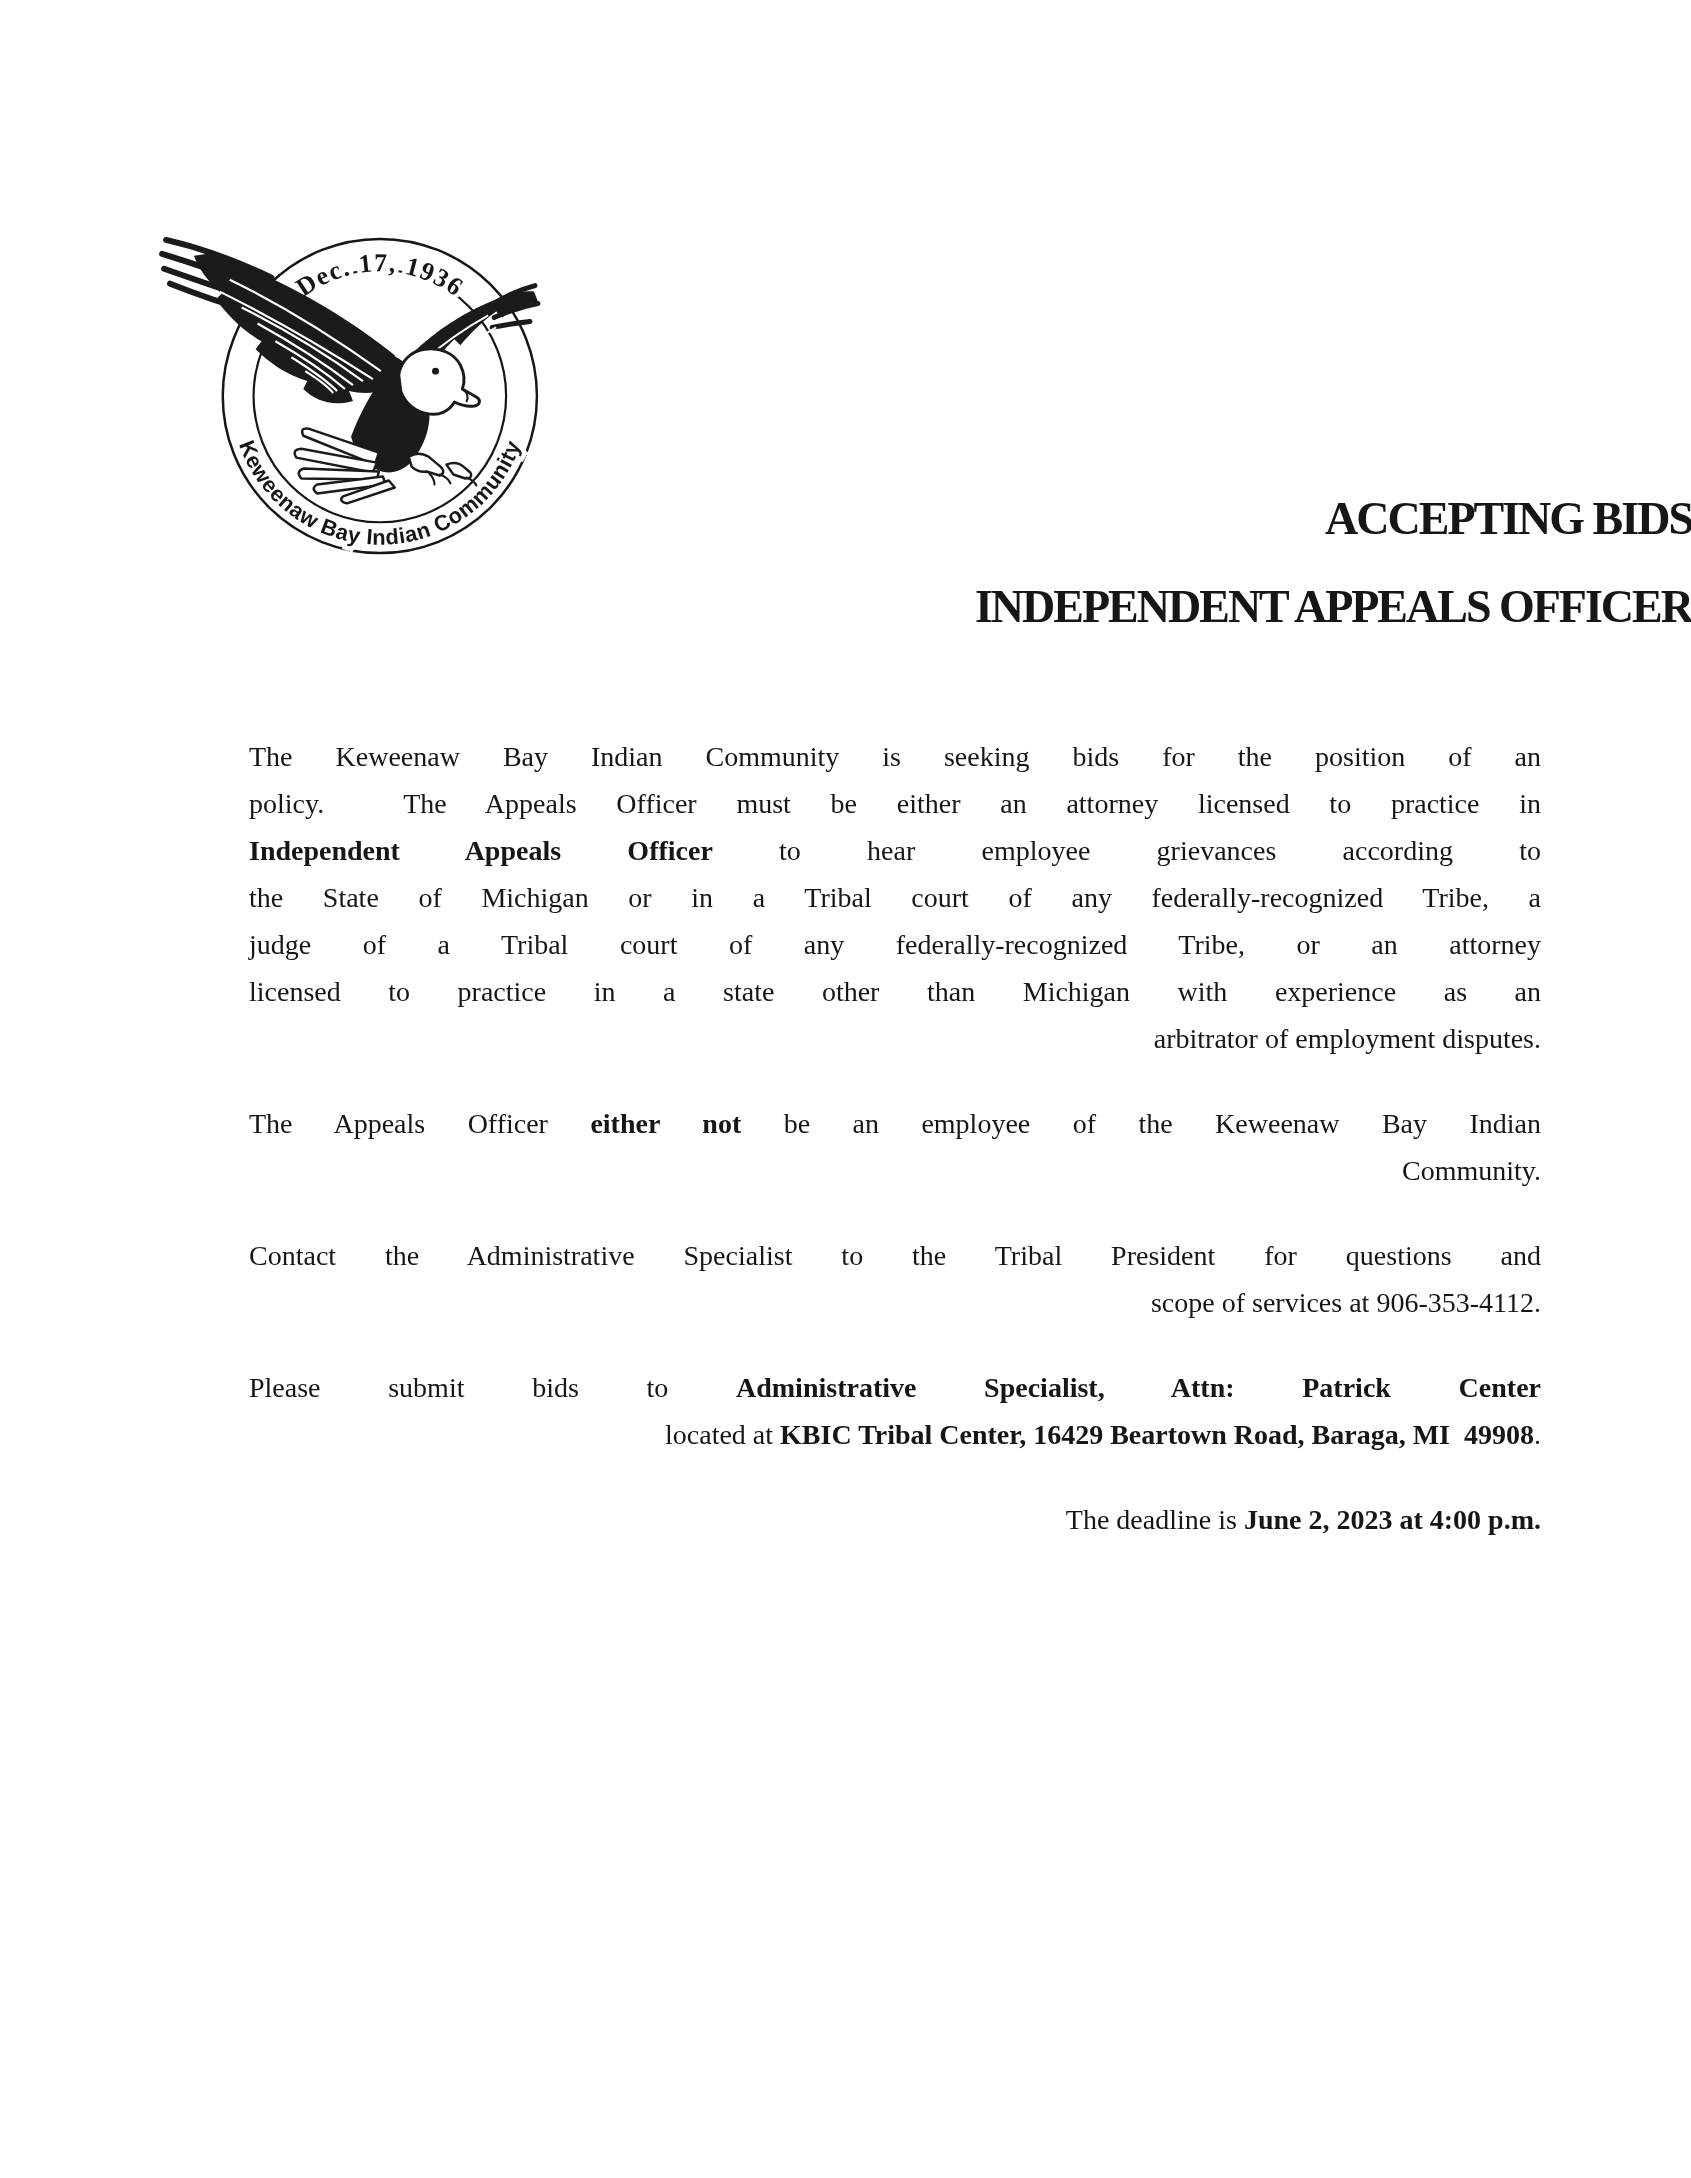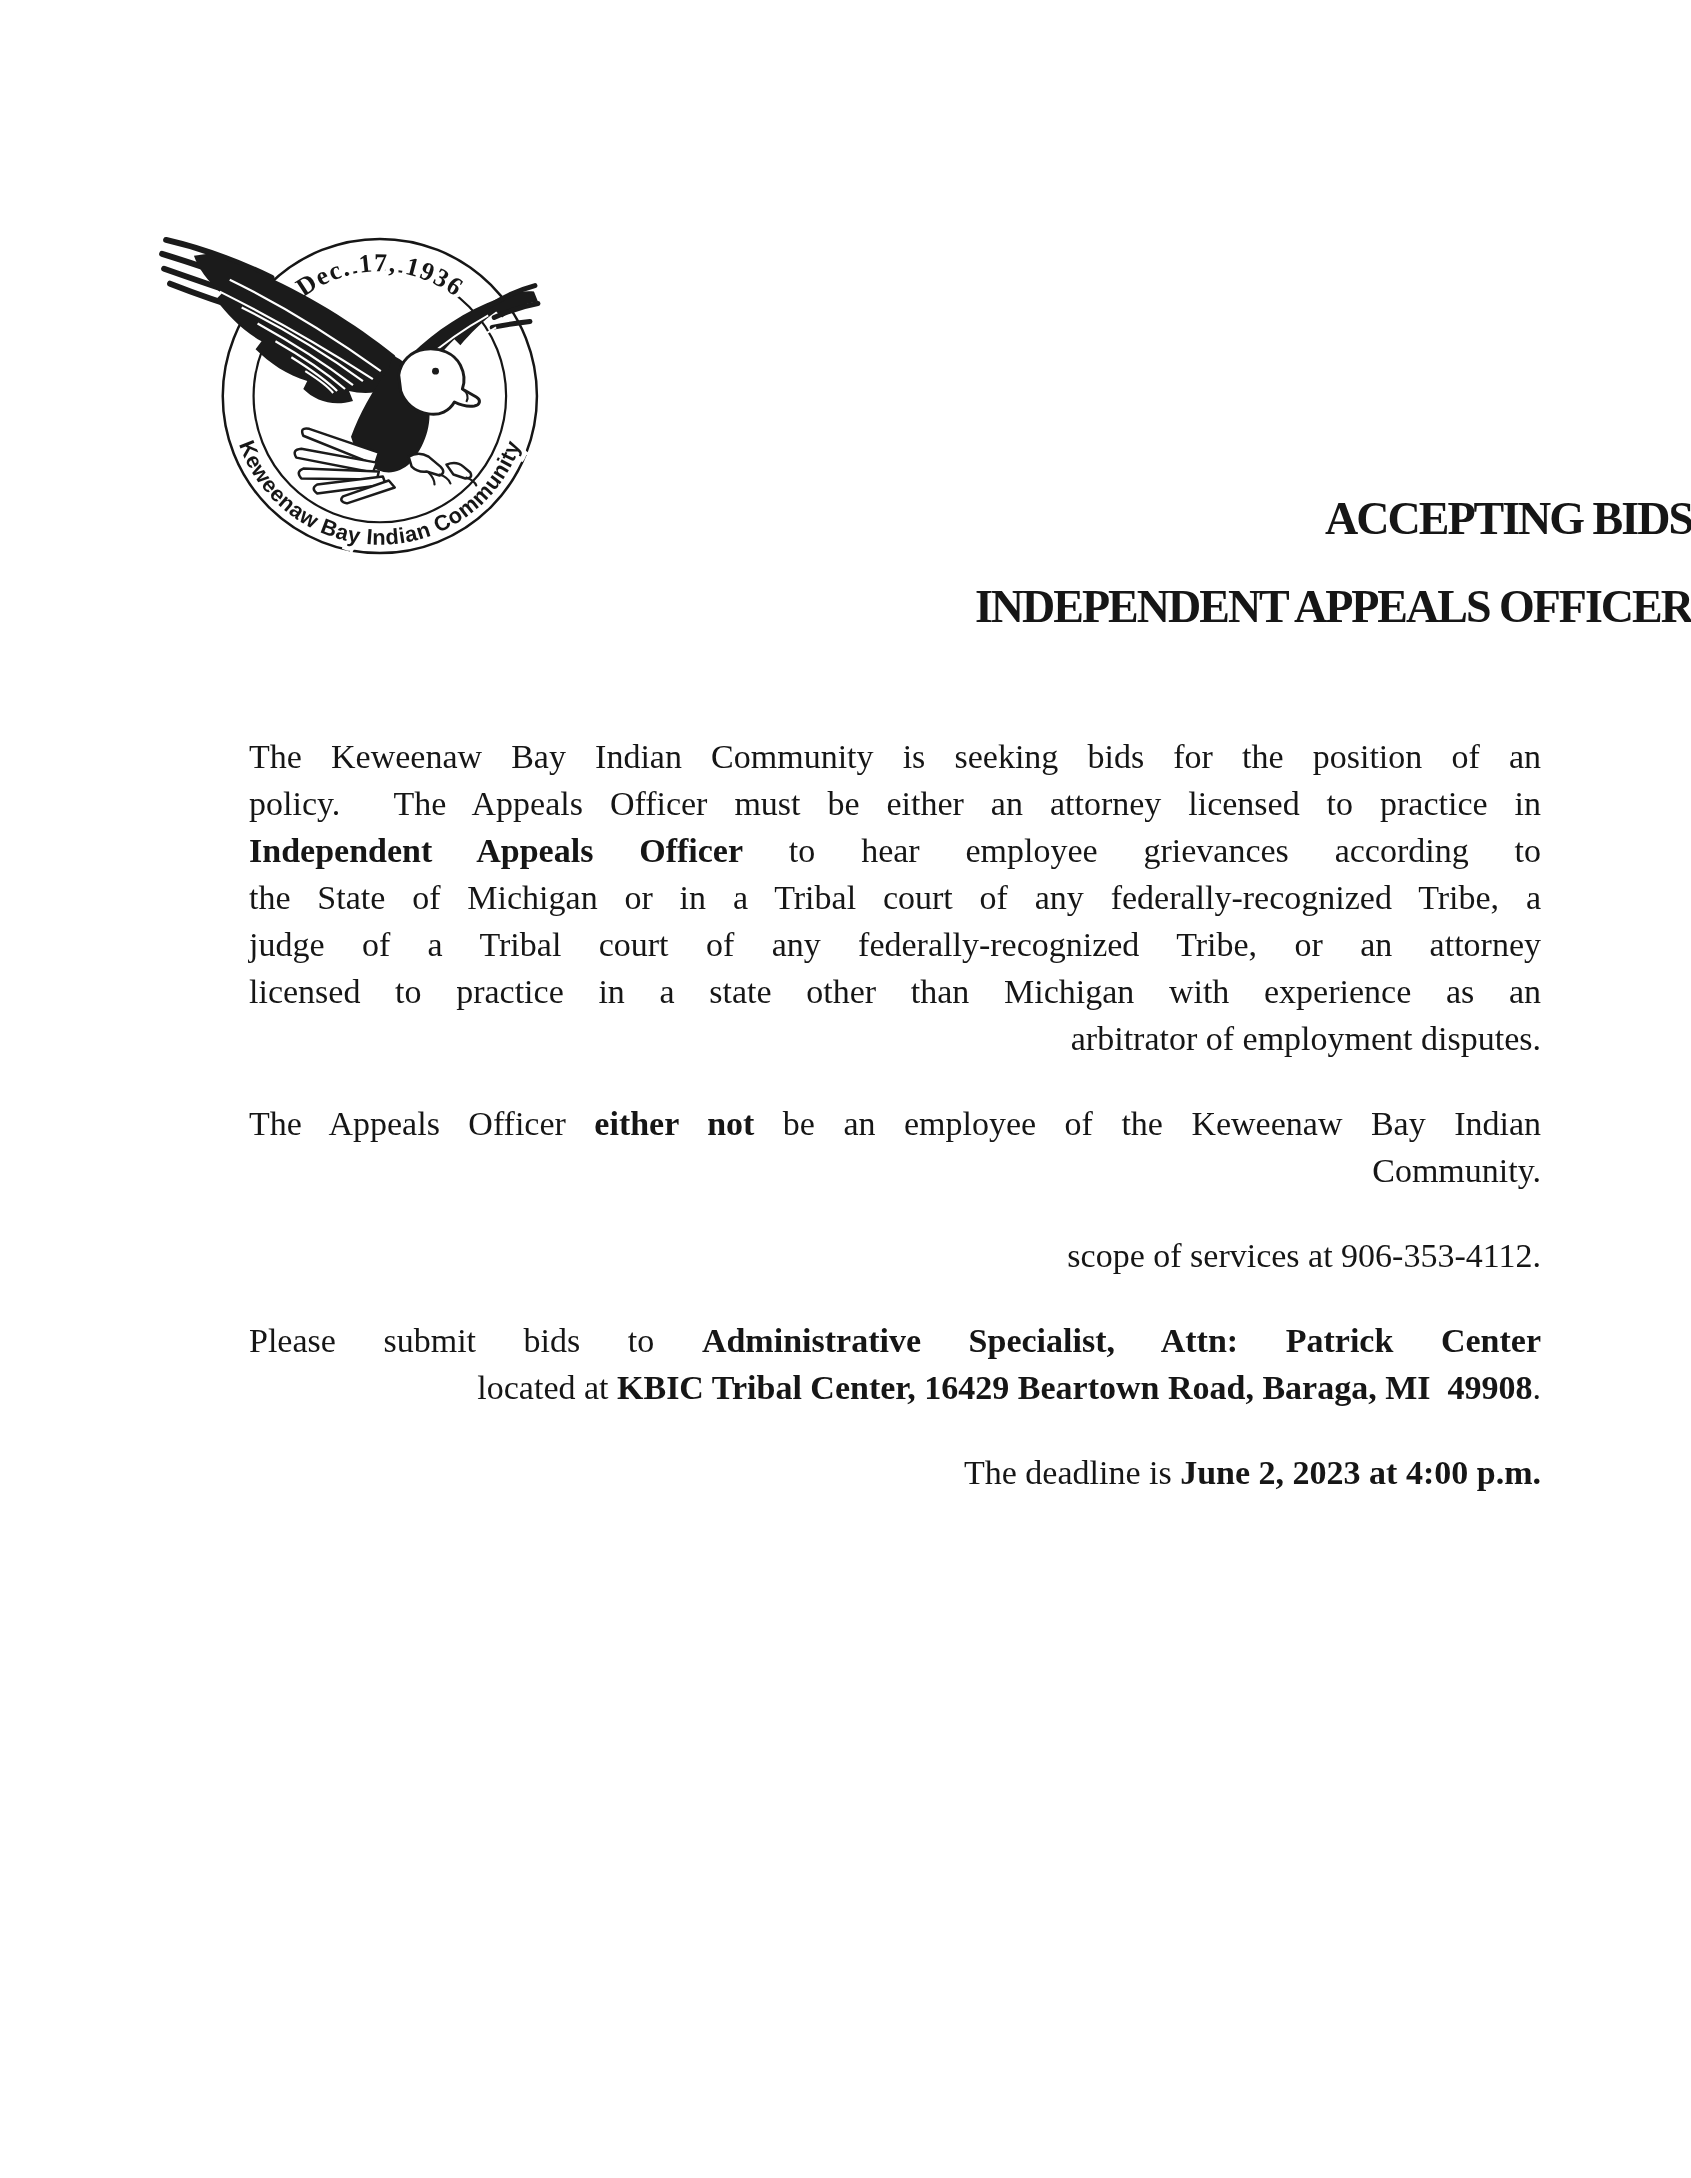--- a/index.html
+++ b/index.html
@@ -20,21 +20,21 @@
   .seal-ring-halo{font-family:"Liberation Sans",sans-serif;font-weight:bold;font-size:22px;letter-spacing:0.5px;fill:#ffffff;stroke:#ffffff;stroke-width:9px;}
   
   .title{
     position:absolute;left:0;top:475px;width:100%;
     text-align:right;font-weight:bold;
     font-size:46px;line-height:88px;letter-spacing:-2px;font-family:Liberation Serif, serif;
   }
   
   .bodytext{
     position:absolute;left:249px;top:733px;width:1292px;
-    font-size:34px;line-height:47px;
+    font-size:28px;line-height:47px;
   }
   .para{margin:0;}
   .para + .para{margin-top:38px;}
   .ln{text-align:justify;text-align-last:justify;}
   .ln.last{text-align:right;text-align-last:auto;white-space:nowrap;}
   .ln b{font-weight:bold;}
 </style>
 </head>
 <body>
 
@@ -139,20 +139,21 @@
       <div class="ln"><span>licensed to practice in a state other than Michigan with experience as an</span></div>
       <div class="ln last"><span>arbitrator of employment disputes.</span></div>
     </div>
 
     <div class="para">
       <div class="ln"><span>The Appeals Officer </span><b>either not</b><span> be an employee of the Keweenaw Bay Indian</span></div>
       <div class="ln last"><span>Community.</span></div>
     </div>
 
     <div class="para">
+      <div class="ln"><span>Contact the Administrative Specialist to the Tribal President for questions and</span></div>
       <div class="ln last"><span>scope of services at 906-353-4112.</span></div>
     </div>
 
     <div class="para">
       <div class="ln"><span>Please submit bids to </span><b>Administrative Specialist, Attn: Patrick Center</b></div>
       <div class="ln last"><span>located at </span><b>KBIC Tribal Center, 16429 Beartown Road, Baraga, MI&nbsp; 49908</b><span>.</span></div>
     </div>
 
     <div class="para">
       <div class="ln last"><span>The deadline is </span><b>June 2, 2023 at 4:00 p.m.</b></div>

